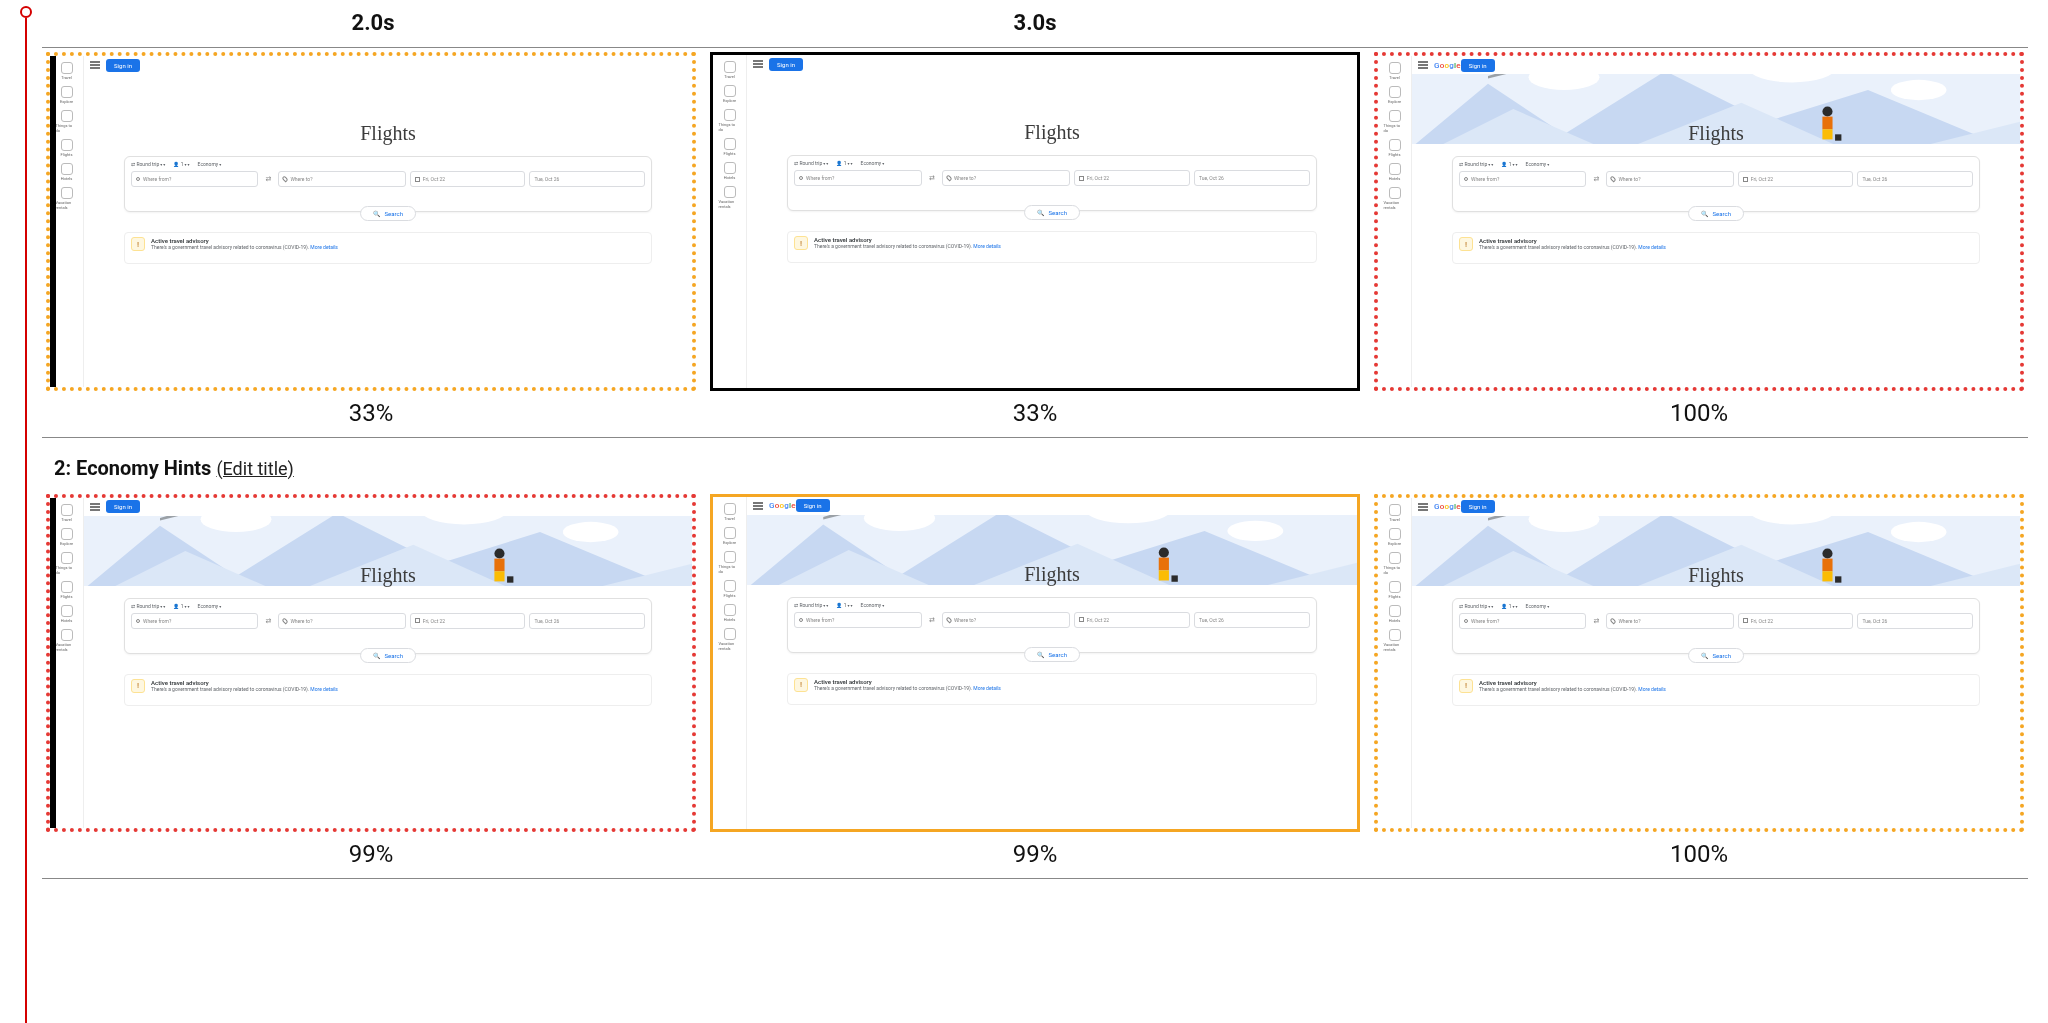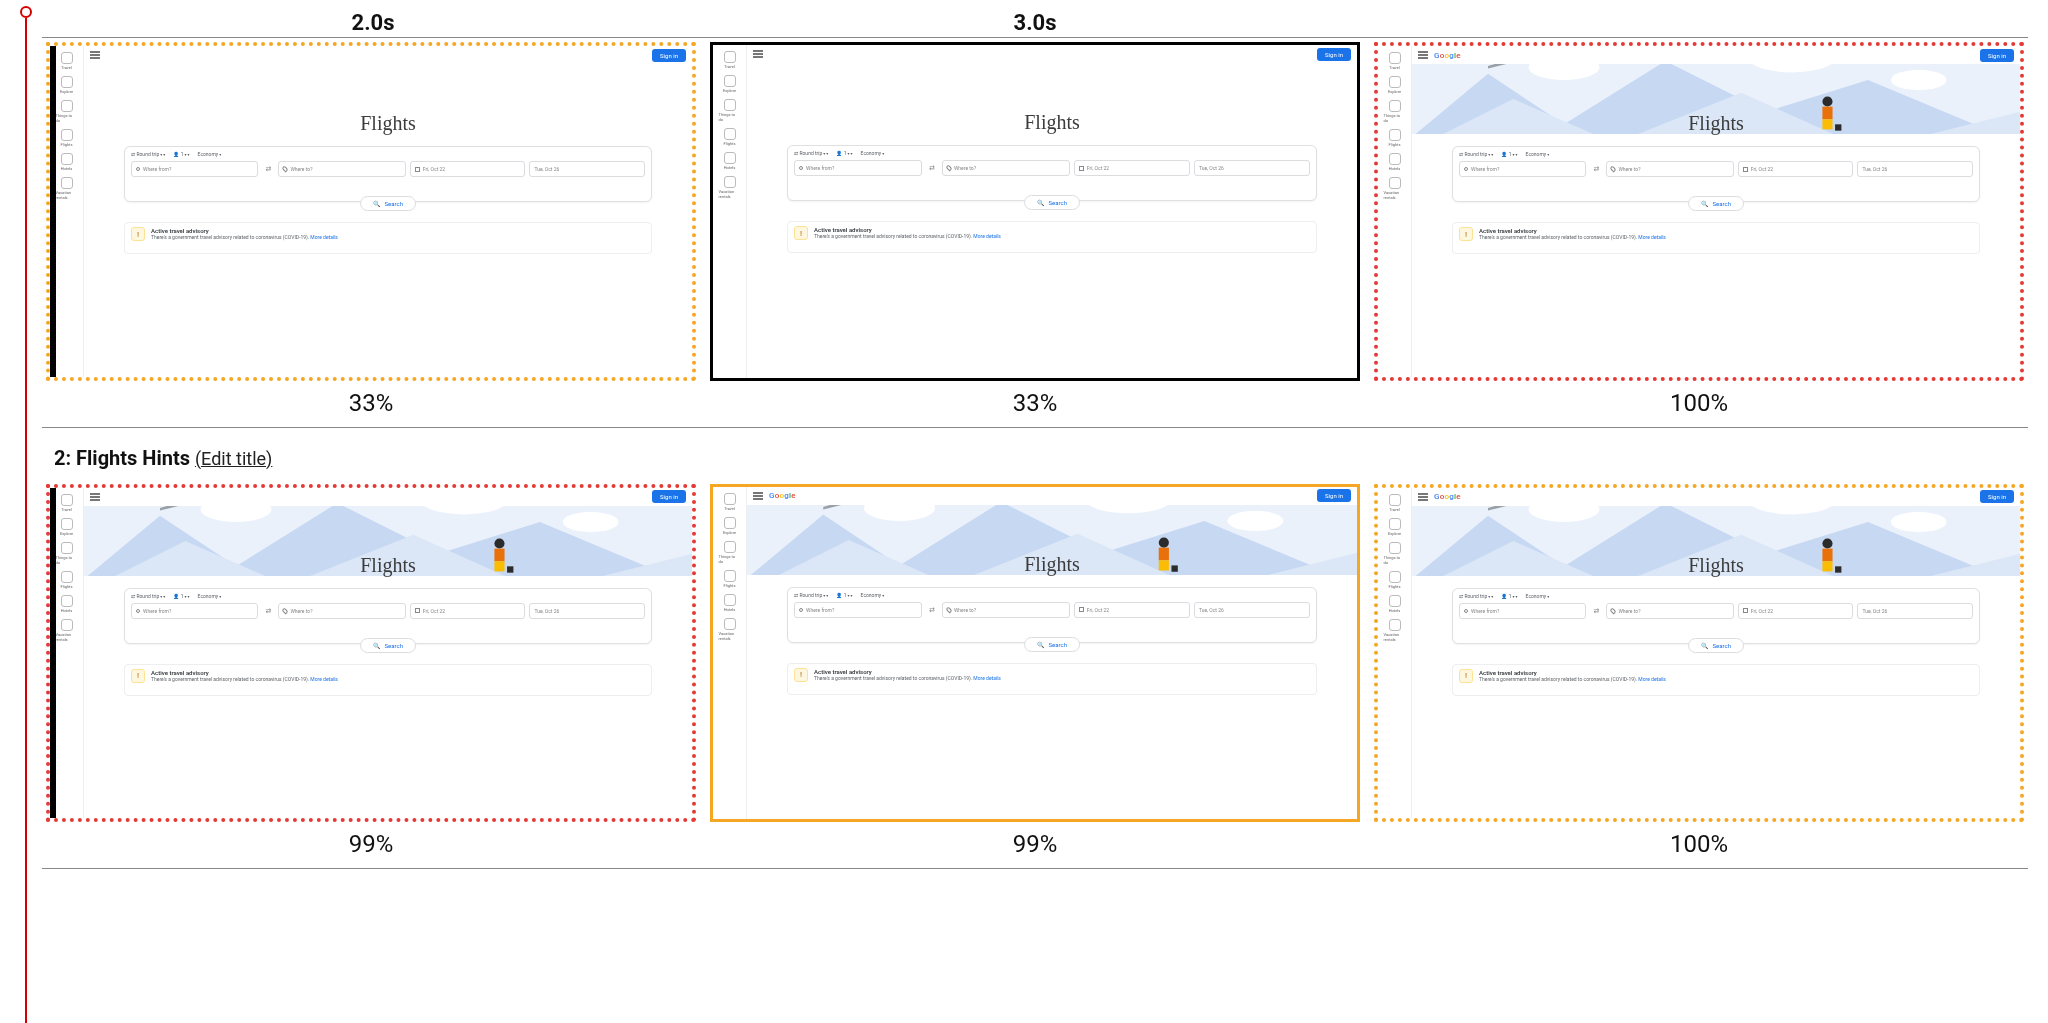--- a/index.html
+++ b/index.html
@@ -26,21 +26,21 @@
     top: 18px;
     bottom: 0;
     width: 2px;
     background: #d40000;
     z-index: 4;
   }
   .wrapper { position: relative; padding-left: 22px; }
   .time-header {
     display: grid;
     grid-template-columns: 1fr 1fr 1fr;
-    padding: 10px 0 2px 0;
+    padding: 10px 0 12px 0;
     border-bottom: 1px solid #888;
   }
   .time-header div {
     text-align: center;
     font-weight: 700;
     font-size: 22px;
   }
   .row-title {
     font-size: 20px;
     padding: 18px 0 10px 12px;
@@ -90,21 +90,21 @@
   .gf .sidebar .sitem {
     width: 22px; display:flex; flex-direction:column; align-items:center; gap:1px;
     font-size: 4px; color:#666;
   }
   .gf .sidebar .sitem .sic {
     width: 12px; height: 12px; border:1px solid #bbb; border-radius:3px;
   }
   .gf .main { flex:1; position:relative; }
   .gf .topbar {
     position:absolute; top:0; left:0; right:0; height:18px;
-    display:flex; align-items:center; justify-content:space-between; padding:0 6px;
+    display:flex; align-items:center; justify-content:flex-start; padding:0 6px;
   }
   .gf .topbar .menu { width:10px; height:8px;
     background: linear-gradient(#777,#777) 0 0/100% 2px no-repeat,
                 linear-gradient(#777,#777) 0 3px/100% 2px no-repeat,
                 linear-gradient(#777,#777) 0 6px/100% 2px no-repeat;
   }
   .gf .topbar .glogo { font-size:8px; font-weight:500; letter-spacing:.2px; }
   .gf .topbar .glogo .g1{color:#4285F4}.gf .topbar .glogo .g2{color:#EA4335}
   .gf .topbar .glogo .g3{color:#FBBC05}.gf .topbar .glogo .g4{color:#4285F4}
   .gf .topbar .glogo .g5{color:#34A853}.gf .topbar .glogo .g6{color:#EA4335}
@@ -412,21 +412,21 @@
           <div class="t1">Active travel advisory</div>
           <div class="t2"><span>There's a government travel advisory related to coronavirus (COVID-19).</span> <span class="more">More details</span></div>
         </div>
       </div>
     </div>
   </div>
 </div>
           <div class="pct">100%</div>
         </div>
       </div>
-      <div class="row-title"><span class="num">2: </span><span class="name">Flights Hints</span> <span class="edit">(Edit title)</span></div>
+      <div class="row-title"><span class="num">2: </span><span class="name">Economy Hints</span> <span class="edit">(Edit title)</span></div>
       <div class="row-body">
         <div class="frame-col">
           <div class="frame border-dotted-red">
             <div class="left-accent"></div>
   <div class="gf">
     <div class="sidebar">
                 <div class="sitem">
                   <span class="sic"></span>
                   <span>Travel</span>
                 </div>

